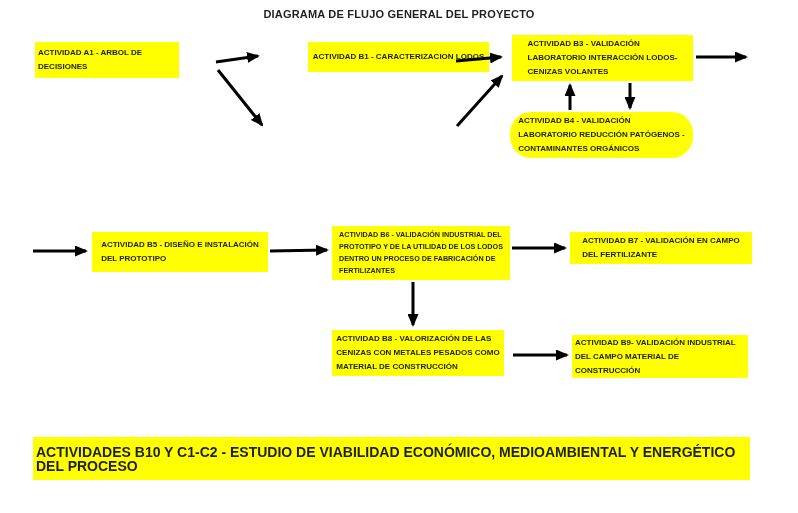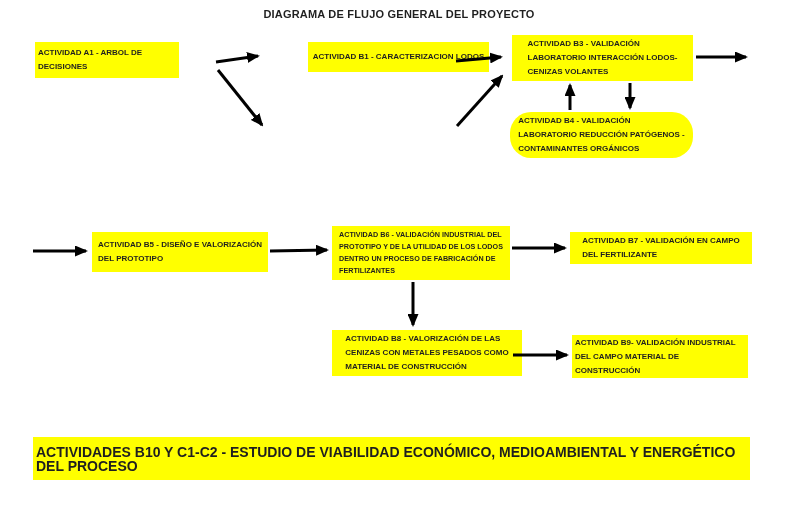--- a/index.html
+++ b/index.html
@@ -31,21 +31,21 @@
   .box.small{font-size:7.2px;line-height:12px;}
   
   .a1 {left:35px; top:42px; width:144px;height:36px;}
   .b1 {left:272px;top:42px; width:181px;height:30px;margin-left:36px;}
   .b3 {left:512px;top:35px; width:181px;height:46px;}
   .b2 {left:270px;top:112px;width:185px;height:41px;}
   .b4 {left:510px;top:112px;width:183px;height:46px;border-radius:21px;}
   .b5 {left:92px; top:232px;width:176px;height:40px;}
   .b6 {left:332px;top:226px;width:178px;height:54px;}
   .b7 {left:570px;top:232px;width:182px;height:32px;}
-  .b8 {left:332px;top:330px;width:190px;height:46px;}
+  .b8 {left:332px;top:330px;width:172px;height:46px;}
   .b9 {left:572px;top:335px;width:176px;height:43px;}
   .b10{left:33px; top:437px;width:717px;height:43px;font-size:14px;}
   svg.arrows{
     position:absolute;left:0;top:0;width:798px;height:513px;
     pointer-events:none;
   }
   svg.arrows line{stroke:#000000;stroke-width:3;}
 </style>
 </head>
 <body>
@@ -55,21 +55,21 @@
   <div class="title">DIAGRAMA DE FLUJO GENERAL DEL PROYECTO</div>
 
   <div class="box a1">ACTIVIDAD A1 - ARBOL DE DECISIONES</div>
   <div class="box b1">ACTIVIDAD B1 - CARACTERIZACION LODOS</div>
   <div class="box b3">ACTIVIDAD B3 - VALIDACIÓN
 LABORATORIO INTERACCIÓN LODOS-
 CENIZAS VOLANTES</div>
   <div class="box b4">ACTIVIDAD B4 - VALIDACIÓN
 LABORATORIO REDUCCIÓN PATÓGENOS -
 CONTAMINANTES ORGÁNICOS</div>
-  <div class="box b5">ACTIVIDAD B5 - DISEÑO E VALORIZACIÓN
+  <div class="box b5">ACTIVIDAD B5 - DISEÑO E INSTALACIÓN
 DEL PROTOTIPO</div>
   <div class="box b6 small">ACTIVIDAD B6 - VALIDACIÓN INDUSTRIAL DEL
 PROTOTIPO Y DE LA UTILIDAD DE LOS LODOS
 DENTRO UN PROCESO DE FABRICACIÓN DE
 FERTILIZANTES</div>
   <div class="box b7">ACTIVIDAD B7 - VALIDACIÓN EN CAMPO
 DEL FERTILIZANTE</div>
   <div class="box b8">ACTIVIDAD B8 - VALORIZACIÓN DE LAS
 CENIZAS CON METALES PESADOS COMO
 MATERIAL DE CONSTRUCCIÓN</div>

